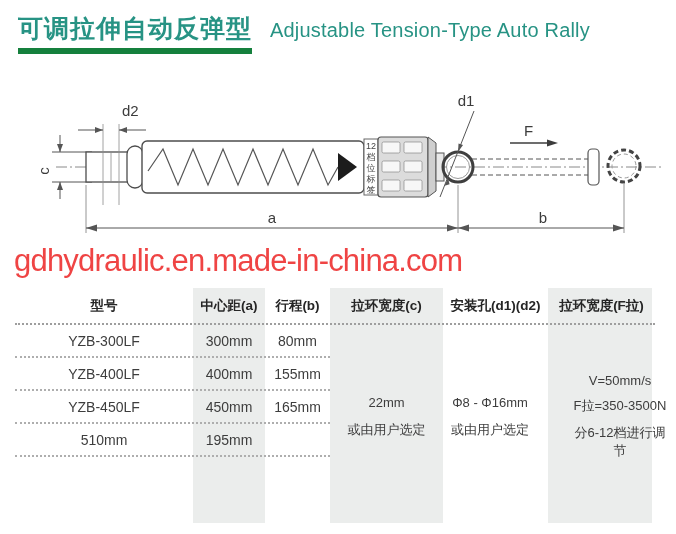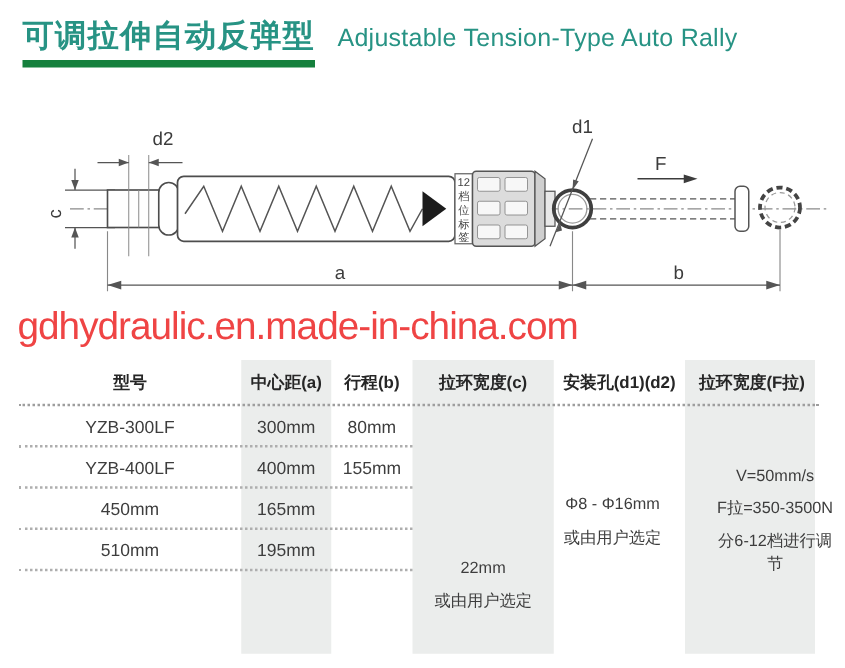--- a/index.html
+++ b/index.html
@@ -26,21 +26,21 @@
   .band-f{left:533px;width:104px;}
   .thead{position:relative;z-index:1;display:grid;grid-template-columns:178px 72px 65px 113px 105px 107px;
          height:35px;align-items:center;text-align:center;font-size:13.5px;font-weight:bold;color:#262626;}
   .sep-full{position:relative;z-index:1;border-top:2px dotted #9e9e9e;height:0;}
   .tbody{position:relative;z-index:1;height:165px;}
   .left-rows{position:absolute;left:0;top:0;width:315px;}
   .row{display:grid;grid-template-columns:178px 72px 65px;height:33px;align-items:center;
        text-align:center;font-size:14px;color:#3d3d3d;border-bottom:2px dotted #aeaeae;box-sizing:border-box;}
   .merged{position:absolute;top:0;height:165px;display:flex;flex-direction:column;justify-content:center;
           align-items:center;text-align:center;font-size:13px;color:#3d3d3d;gap:11px;box-sizing:border-box;padding-top:18px;}
-  .merged-c{left:315px;width:113px;justify-content:flex-end;}
+  .merged-c{left:315px;width:113px;}
   .merged-d{left:428px;width:94px;}
   .merged-f{left:533px;width:104px;gap:9px;margin-left:20px;}
 </style>
 </head>
 <body>
 
 <div class="page">
 
   <div class="title-wrap">
     <span class="title-zh">可调拉伸自动反弹型</span>
@@ -163,20 +163,21 @@
           <div>YZB-300LF</div>
           <div>300mm</div>
           <div>80mm</div>
         </div>
         <div class="row">
           <div>YZB-400LF</div>
           <div>400mm</div>
           <div>155mm</div>
         </div>
         <div class="row">
+          <div>YZB-450LF</div>
           <div>450mm</div>
           <div>165mm</div>
         </div>
         <div class="row">
           <div>510mm</div>
           <div>195mm</div>
         </div>
       </div>
 
       <div class="merged merged-c">

